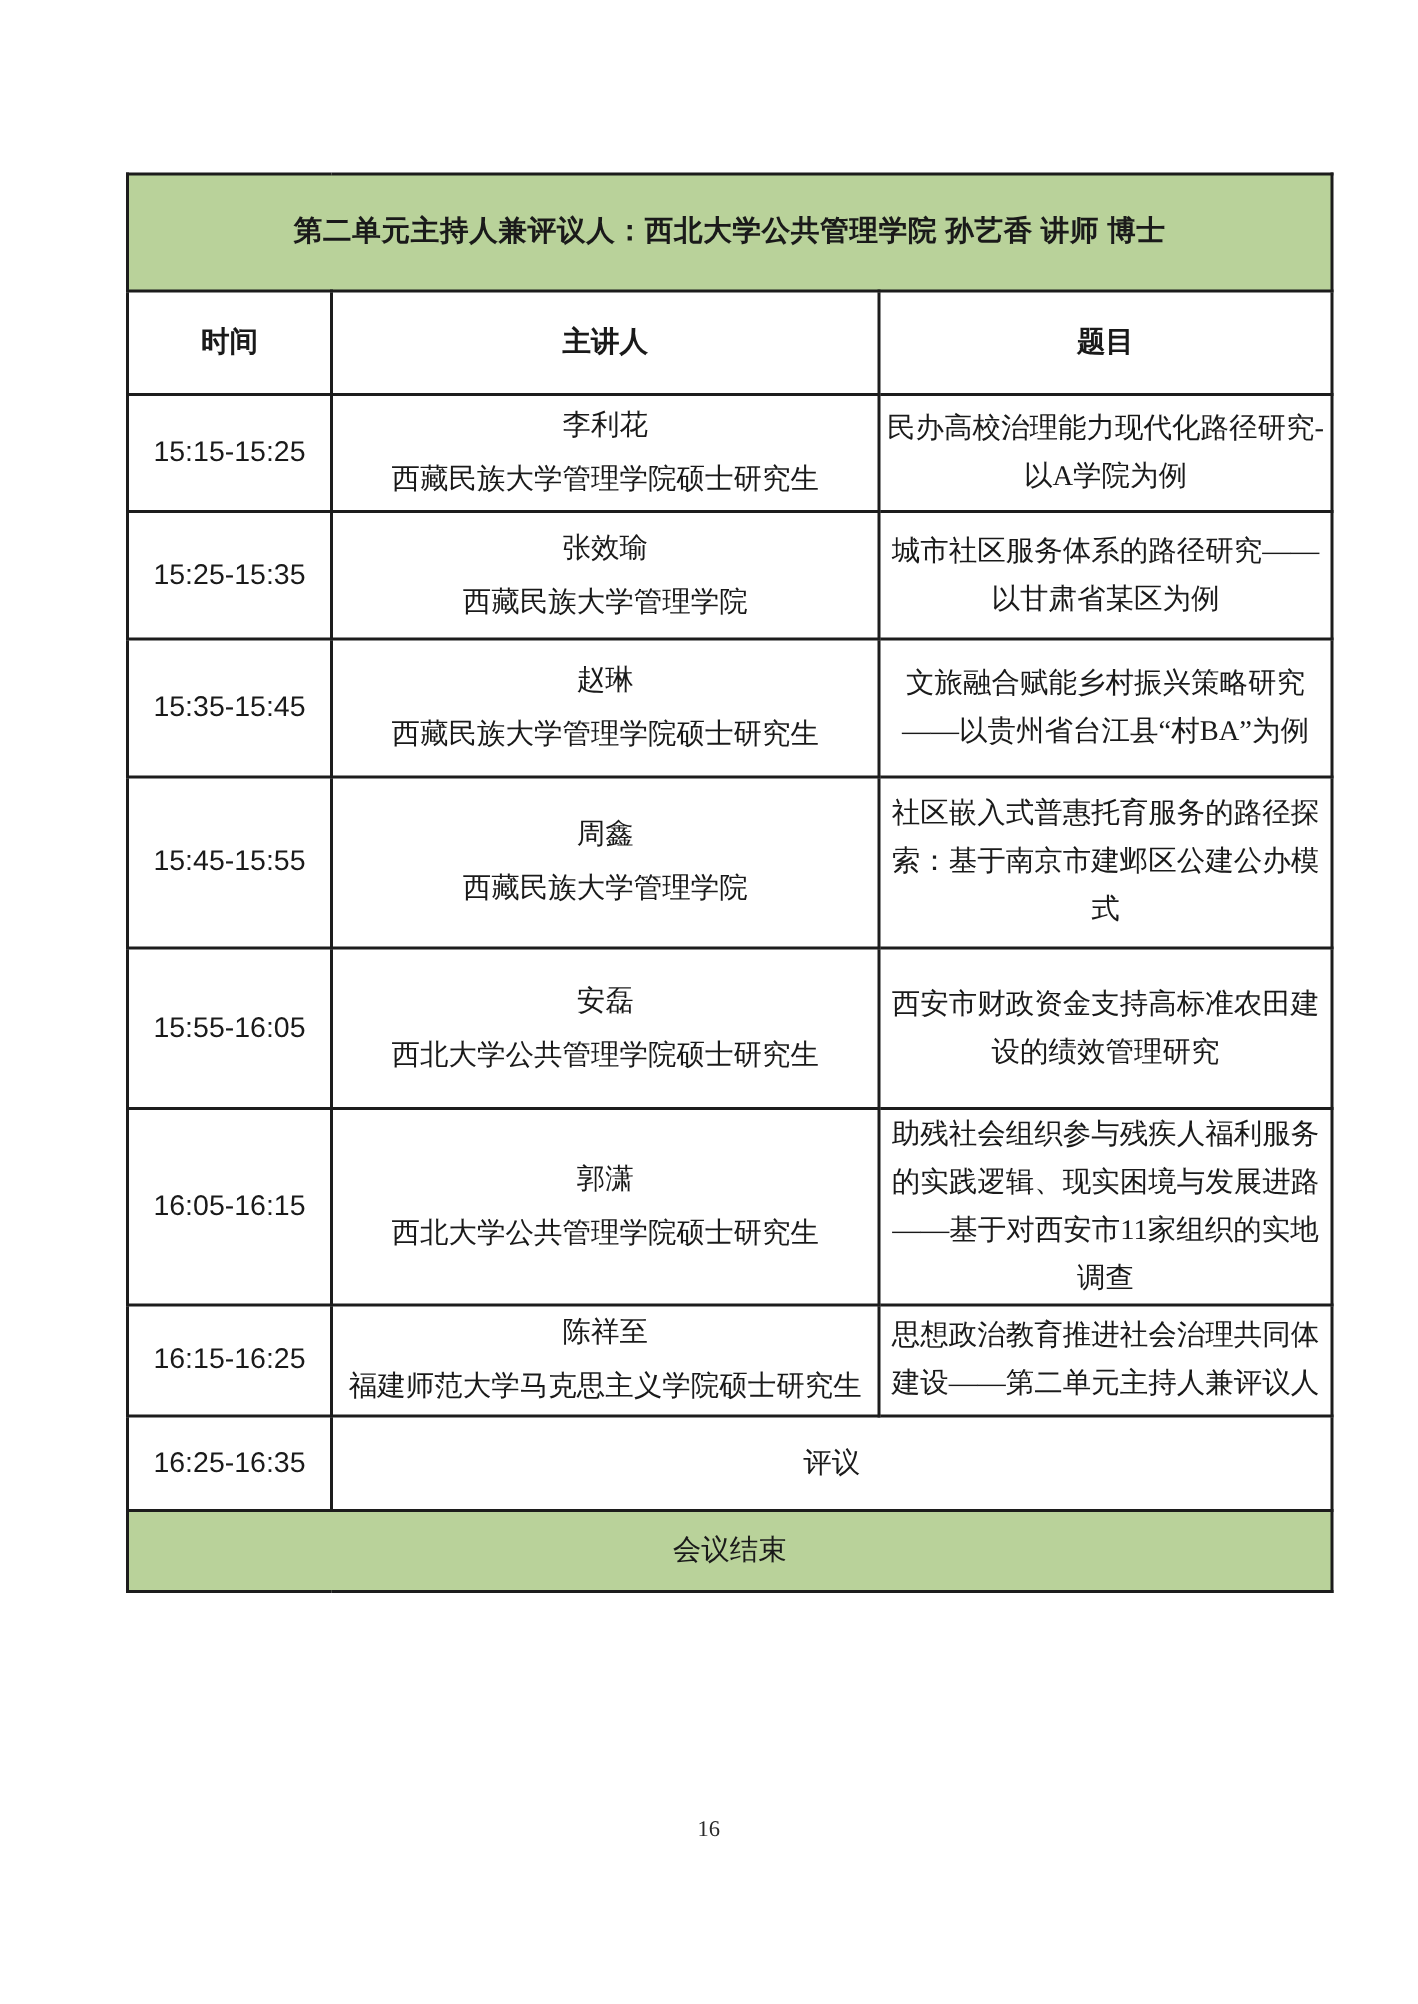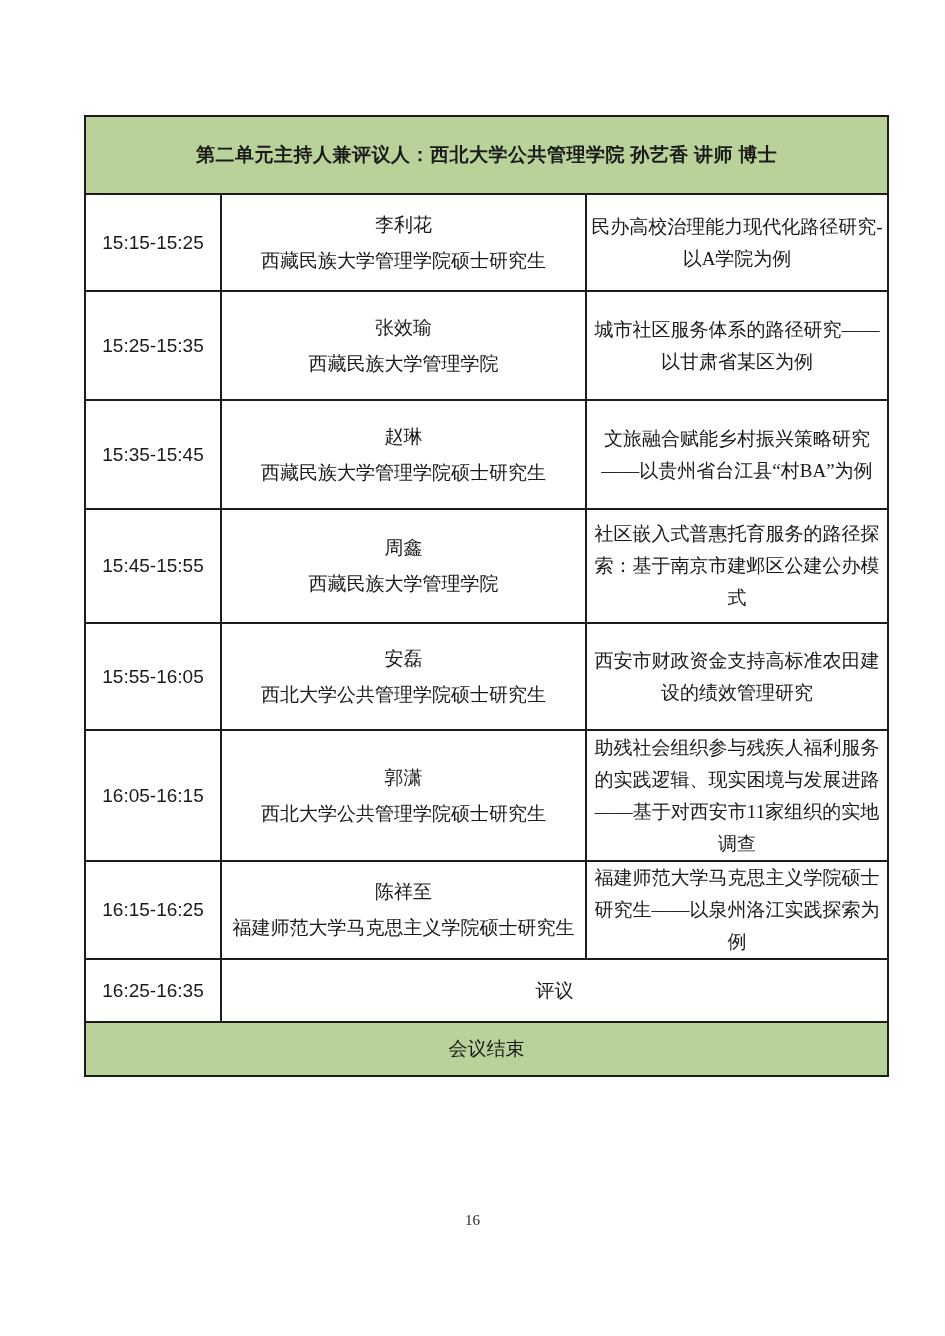--- a/index.html
+++ b/index.html
@@ -79,40 +79,45 @@
       <col style="width:136px">
       <col style="width:365px">
       <col style="width:302px">
     </colgroup>
 
     <tbody>
         <tr class="title-row" style="height:78px">
       <td colspan="3">第二单元主持人兼评议人：西北大学公共管理学院 孙艺香 讲师 博士</td>
     </tr>
 
+    <tr class="head-row" style="height:69px">
+      <th>时间</th>
+      <th>主讲人</th>
+      <th>题目</th>
+    </tr>
 
-    <tr style="height:97px">
+    <tr style="height:78px">
       <td class="time-cell">15:15-15:25</td>
       <td>
         <span class="speaker-name">李利花</span>
         <span class="speaker-affil">西藏民族大学管理学院硕士研究生</span>
       </td>
       <td>民办高校治理能力现代化路径研究-以A学院为例</td>
     </tr>
 
-    <tr style="height:109px">
+    <tr style="height:85px">
       <td class="time-cell">15:25-15:35</td>
       <td>
         <span class="speaker-name">张效瑜</span>
         <span class="speaker-affil">西藏民族大学管理学院</span>
       </td>
       <td>城市社区服务体系的路径研究——以甘肃省某区为例</td>
     </tr>
 
-    <tr style="height:109px">
+    <tr style="height:92px">
       <td class="time-cell">15:35-15:45</td>
       <td>
         <span class="speaker-name">赵琳</span>
         <span class="speaker-affil">西藏民族大学管理学院硕士研究生</span>
       </td>
       <td>文旅融合赋能乡村振兴策略研究——以贵州省台江县“村BA”为例</td>
     </tr>
 
     <tr style="height:114px">
       <td class="time-cell">15:45-15:55</td>
@@ -140,21 +145,21 @@
       </td>
       <td>助残社会组织参与残疾人福利服务的实践逻辑、现实困境与发展进路——基于对西安市11家组织的实地调查</td>
     </tr>
 
     <tr style="height:74px">
       <td class="time-cell">16:15-16:25</td>
       <td>
         <span class="speaker-name">陈祥至</span>
         <span class="speaker-affil">福建师范大学马克思主义学院硕士研究生</span>
       </td>
-      <td>福建师范大学马克思主义学院硕士研究生——以泉州洛江实践探索为例</td>
+      <td>思想政治教育推进社会治理共同体建设——第二单元主持人兼评议人</td>
     </tr>
 
     <tr style="height:63px">
       <td class="time-cell">16:25-16:35</td>
       <td colspan="2">评议</td>
     </tr>
 
     <tr class="footer-row" style="height:54px">
       <td colspan="3">会议结束</td>
     </tr>

